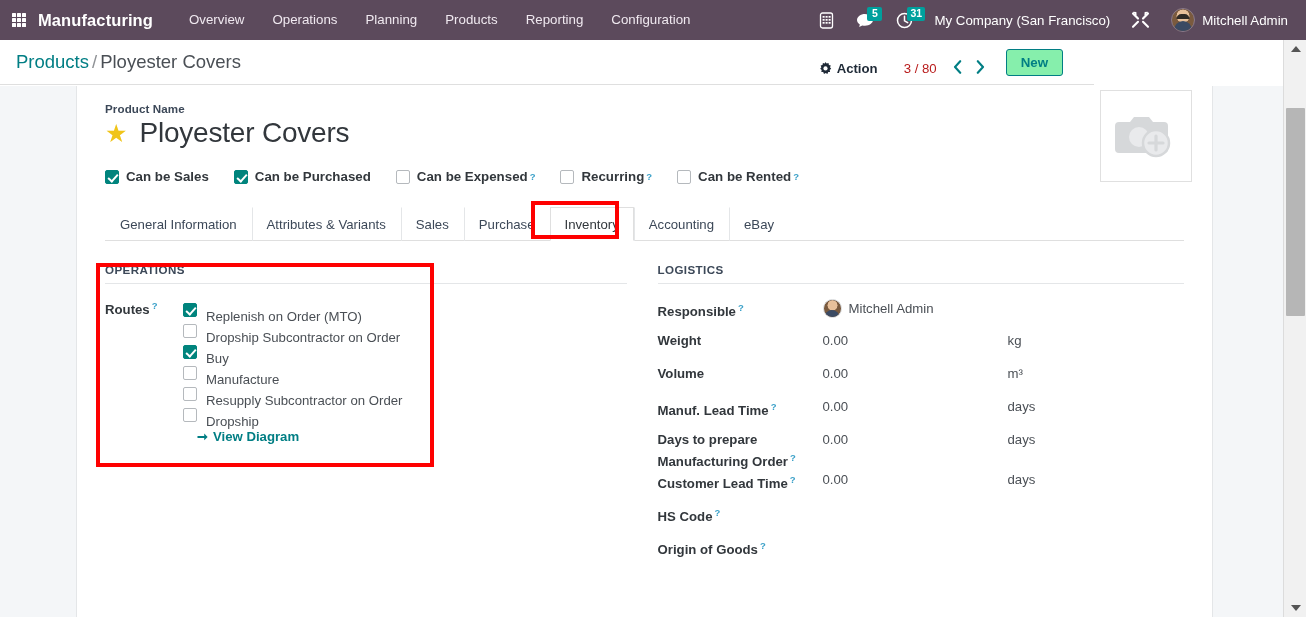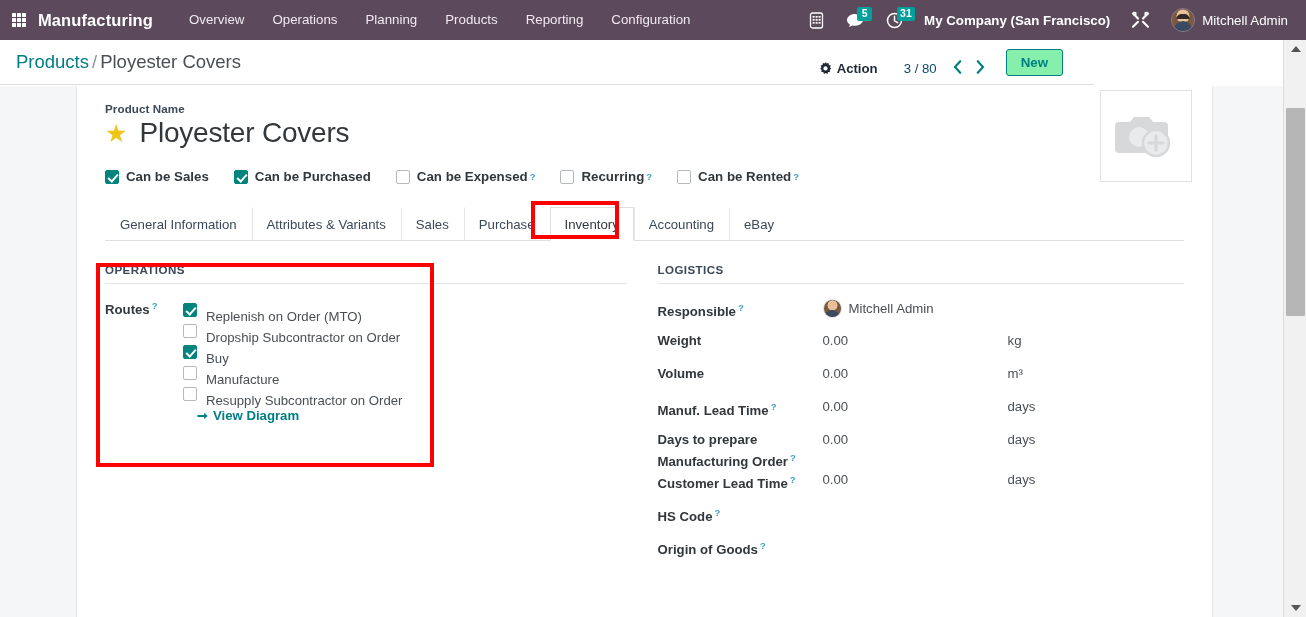--- a/index.html
+++ b/index.html
@@ -47,21 +47,21 @@
   }
   .badge {
     position: absolute; top: 7px; left: 22px;
     background: #00a09d; color: #ffffff;
     font-size: 10.5px; font-weight: 700; line-height: 13px;
     min-width: 15px; height: 14px; padding: 0 3px;
     text-align: center; border-radius: 2px;
   }
   .company-name {
     font-size: 13.3px; color: #ffffff;
-    padding: 0 10px; white-space: nowrap; font-weight: bold;
+    padding: 0 10px; white-space: nowrap;
   }
   .user-menu { display: flex; align-items: center; padding: 0 8px 0 10px; }
   .avatar-sm {
     width: 24px; height: 24px; border-radius: 50%;
     background: radial-gradient(circle at 50% 32%, #e8c09a 0 34%, #7a5a3e 36% 100%);
     border: 1px solid #8a7a8a; overflow: hidden; position: relative;
     margin-right: 7px; flex: none;
   }
   .avatar-sm::after {
     content: ""; position: absolute; left: 50%; top: 56%;
@@ -86,21 +86,21 @@
   .breadcrumb { font-size: 18.5px; padding-left: 16px; white-space: nowrap; }
   .bc-link { color: #017e84; }
   .bc-sep { color: #8f9296; margin: 0 3px; }
   .bc-current { color: #4a4f55; }
   .cp-right { margin-left: auto; display: flex; align-items: flex-end; padding-right: 31px; }
   .action-btn {
     display: flex; align-items: center; gap: 5px;
     font-size: 13.2px; color: #1f2a37; font-weight: 600;
     padding: 0 10px; white-space: nowrap;
   }
-  .pager { font-size: 13.2px; color: #0c4a6e; padding: 0 9px 0 16px; white-space: nowrap; }
+  .pager { font-size: 13.2px; color: #b91c1c; padding: 0 9px 0 16px; white-space: nowrap; }
   .pager-btn {
     font-size: 15px; color: #017e84; font-weight: 700;
     padding: 0 7px; line-height: 1;
   }
   .new-btn {
     margin-left: 14px;
     border: 1px solid #017e84; color: #017e84; background: #86efac;
     font-size: 13.3px; font-weight: 700;
     padding: 5px 14px; border-radius: 3px; white-space: nowrap;
   }
@@ -435,20 +435,24 @@
                   <span class="route-label">Buy</span>
                 </label>
                 <label class="route-item">
                   <span class="cb"></span>
                   <span class="route-label">Manufacture</span>
                 </label>
                 <label class="route-item">
                   <span class="cb"></span>
                   <span class="route-label">Resupply Subcontractor on Order</span>
                 </label>
+                <label class="route-item">
+                  <span class="cb"></span>
+                  <span class="route-label">Dropship</span>
+                </label>
                 <a class="view-diagram">
                   <span class="arrow-right">➞</span>
                   <span>View Diagram</span>
                 </a>
               </div>
             </div>
           </div>
 
           <div class="col-right">
             <div class="section-title">LOGISTICS</div>

